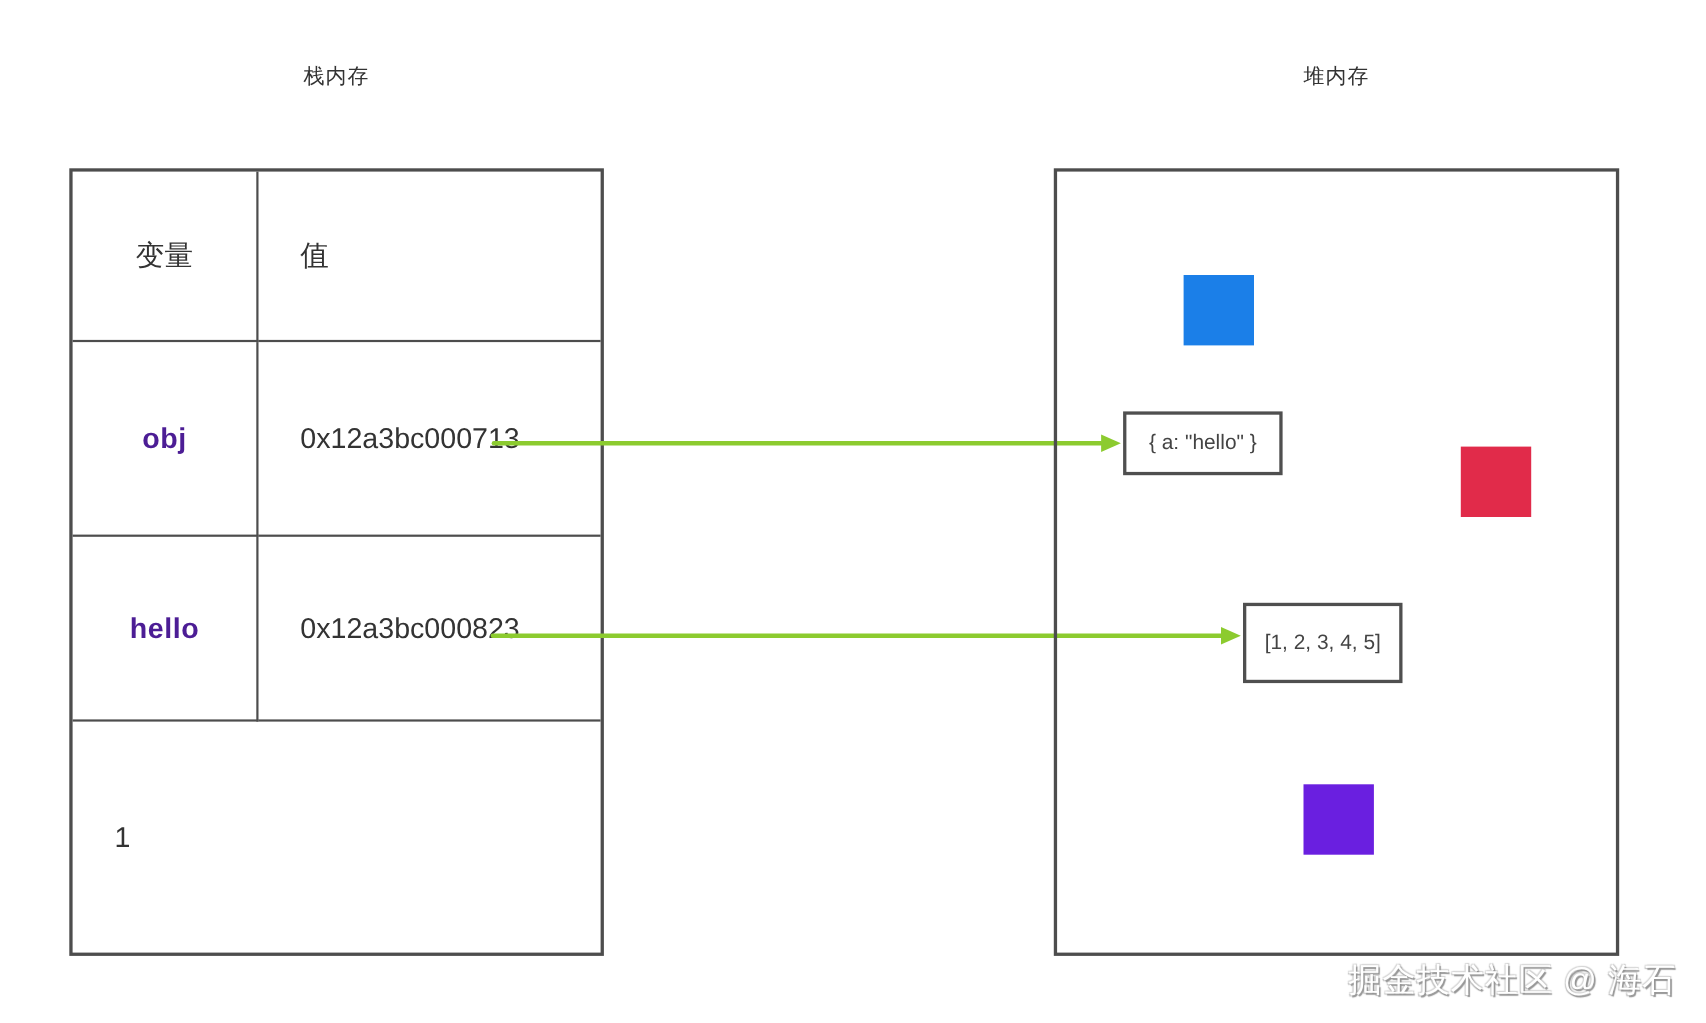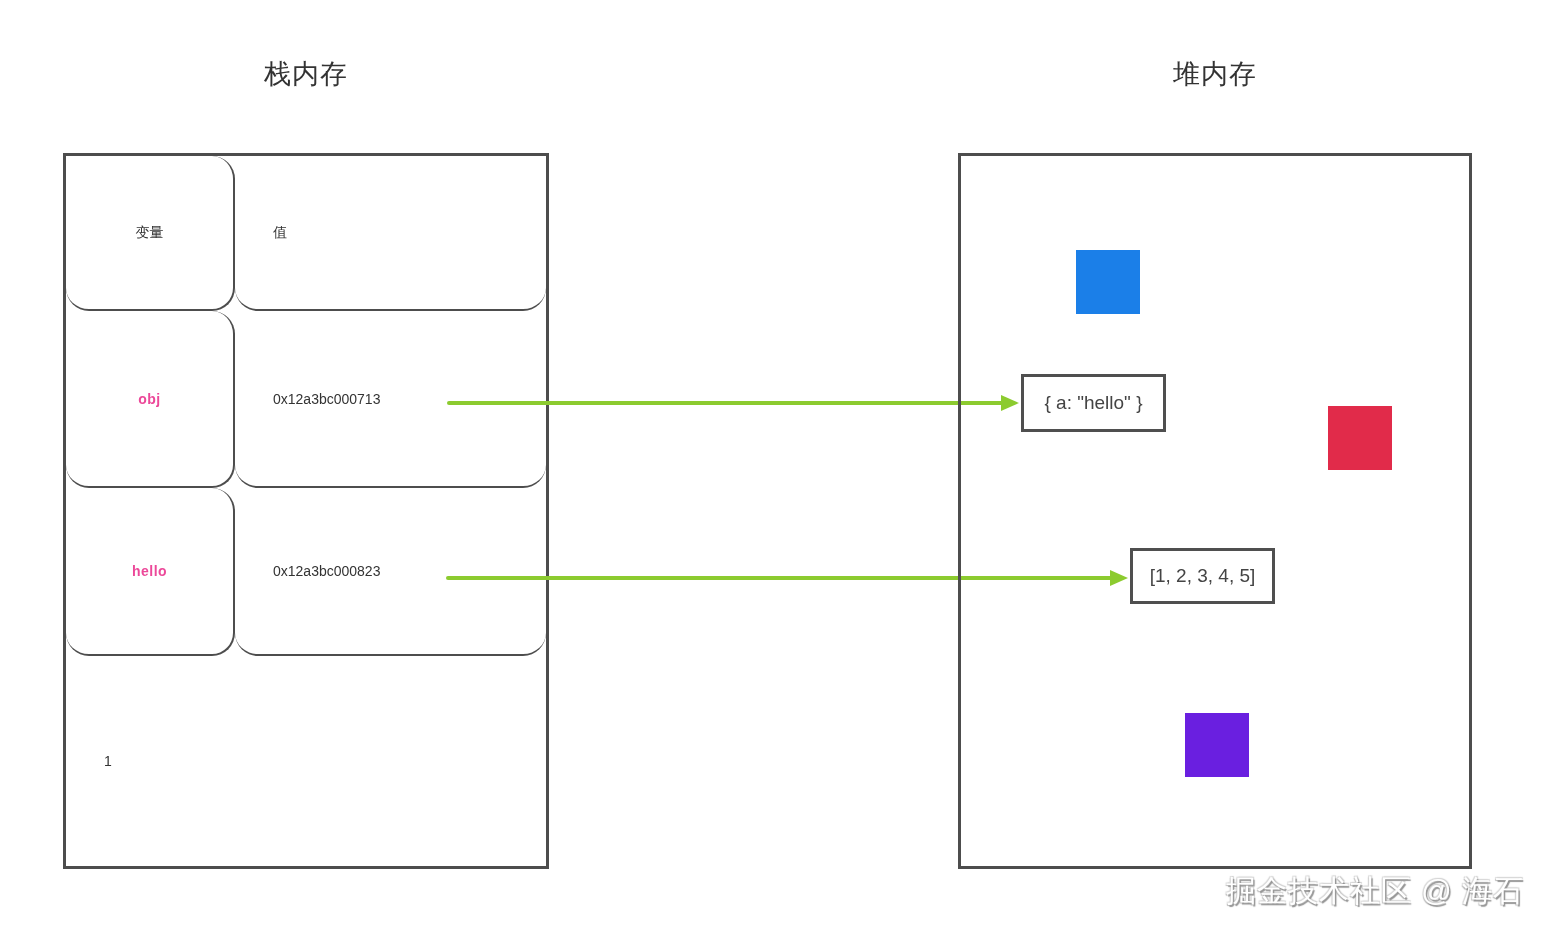--- a/index.html
+++ b/index.html
@@ -10,21 +10,21 @@
     background: #ffffff;
     overflow: hidden;
     font-family: "Liberation Sans", "DejaVu Sans", sans-serif;
     color: #333;
   }
 
   
   .region-title {
     position: absolute;
     top: 56px;
-    font-size: 27px;
+    font-size: 19px;
     color: #333;
     text-align: center;
     letter-spacing: 1px;
   }
   #stack-title { left: 63px;  width: 486px; }
   #heap-title  { left: 958px; width: 514px; }
 
   
   .stack-table {
     position: absolute;
@@ -33,28 +33,27 @@
     box-sizing: border-box;
     border: 3px solid #4d4d4d;
     display: grid;
     grid-template-columns: 169px 1fr;
     grid-template-rows: 155px 177px 168px 1fr;
   }
   .cell {
     box-sizing: border-box;
     display: flex;
     align-items: center;
-    font-size: 14px;
+    font-size: 26px;
     color: #333;
-    border-radius: 23px;
   }
   .cell.name  { justify-content: center; border-right: 2px solid #4d4d4d; }
   .cell.value { padding-left: 38px; }
   .cell.hline { border-bottom: 2px solid #4d4d4d; }
-  .cell.var-name { font-weight: bold; color: #ec4899; letter-spacing: 0.5px; }
+  .cell.var-name { font-weight: bold; color: #4c1d95; letter-spacing: 0.5px; }
 
   
   .heap-box {
     position: absolute;
     left: 958px; top: 153px;
     width: 514px; height: 716px;
     box-sizing: border-box;
     border: 3px solid #4d4d4d;
   }
   .heap-square { position: absolute; width: 64px; height: 64px; }
@@ -68,21 +67,21 @@
     border: 3px solid #4f4f4f;
     background: #ffffff;
     display: flex;
     align-items: center;
     justify-content: center;
     font-size: 19px;
     color: #444;
     white-space: nowrap;
   }
   #obj-value-box  { left: 60px;  top: 218px; width: 145px; height: 58px; }
-  #nums-value-box { left: 169px; top: 392px; width: 145px; height: 56px; }
+  #nums-value-box { left: 169px; top: 392px; width: 145px; height: 73px; }
 
   
   .arrow-line {
     position: absolute;
     height: 4px;
     border-radius: 2px;
   }
   .arrow-head {
     position: absolute;
     width: 0; height: 0;

